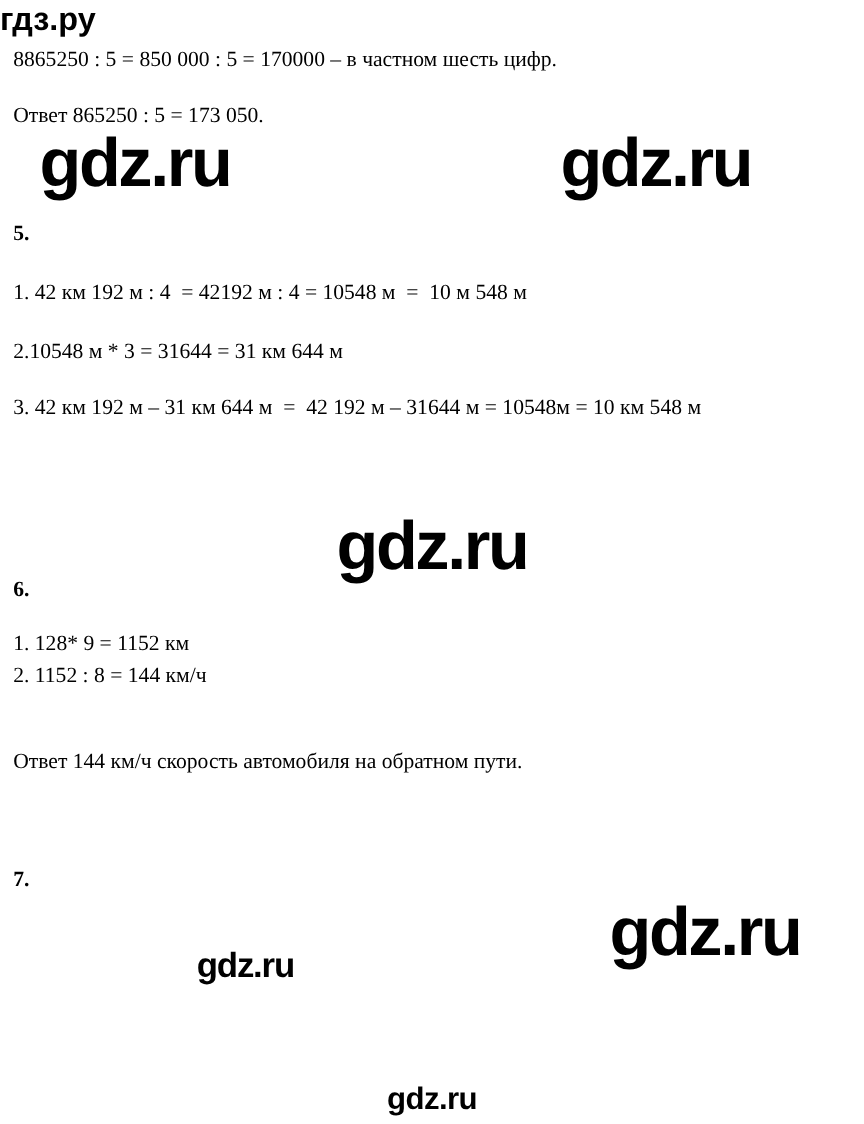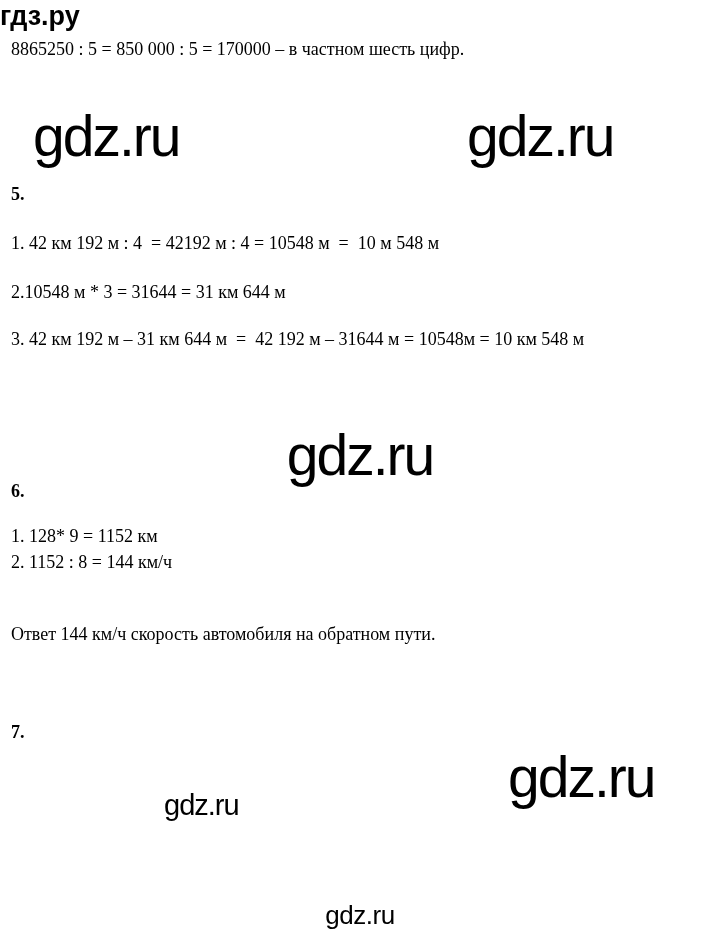--- a/index.html
+++ b/index.html
@@ -20,36 +20,37 @@
   .line {
     position: absolute; left: 11px;
     font-family: "Liberation Serif", serif;
     font-size: 18px; color: #000;
     white-space: pre;
   }
   .tasknum { font-weight: bold; }
   .wm {
     position: absolute;
     font-family: "Liberation Sans", sans-serif;
-    font-weight: normal; color: #000;
+    font-weight: bold; color: #000;
     white-space: pre;
   }
   .wm-lg { font-size: 57px; letter-spacing: -2px; }
   .wm-sm { font-size: 29px; letter-spacing: -1px; }
   .wm-xs { font-size: 26px; letter-spacing: -0.5px; }
   .center { left: 50%; transform: translateX(-50%); }
 </style>
 </head>
 <body>
 
 <div class="page">
 
   <div class="site-header">гдз.ру</div>
 
   <div class="line" style="top:39px">8865250 : 5 = 850 000 : 5 = 170000 – в частном шесть цифр.</div>
+  <div class="line" style="top:86px">Ответ 865250 : 5 = 173 050.</div>
 
   <div class="wm wm-lg" style="top:103px; left:33px">gdz.ru</div>
   <div class="wm wm-lg" style="top:103px; left:467px">gdz.ru</div>
 
   <div class="line tasknum" style="top:184px">5.</div>
   <div class="line" style="top:233px">1. 42 км 192 м : 4  = 42192 м : 4 = 10548 м  =  10 м 548 м</div>
   <div class="line" style="top:282px">2.10548 м * 3 = 31644 = 31 км 644 м</div>
   <div class="line" style="top:329px">3. 42 км 192 м – 31 км 644 м  =  42 192 м – 31644 м = 10548м = 10 км 548 м</div>
 
   <div class="wm wm-lg center" style="top:422px">gdz.ru</div>

